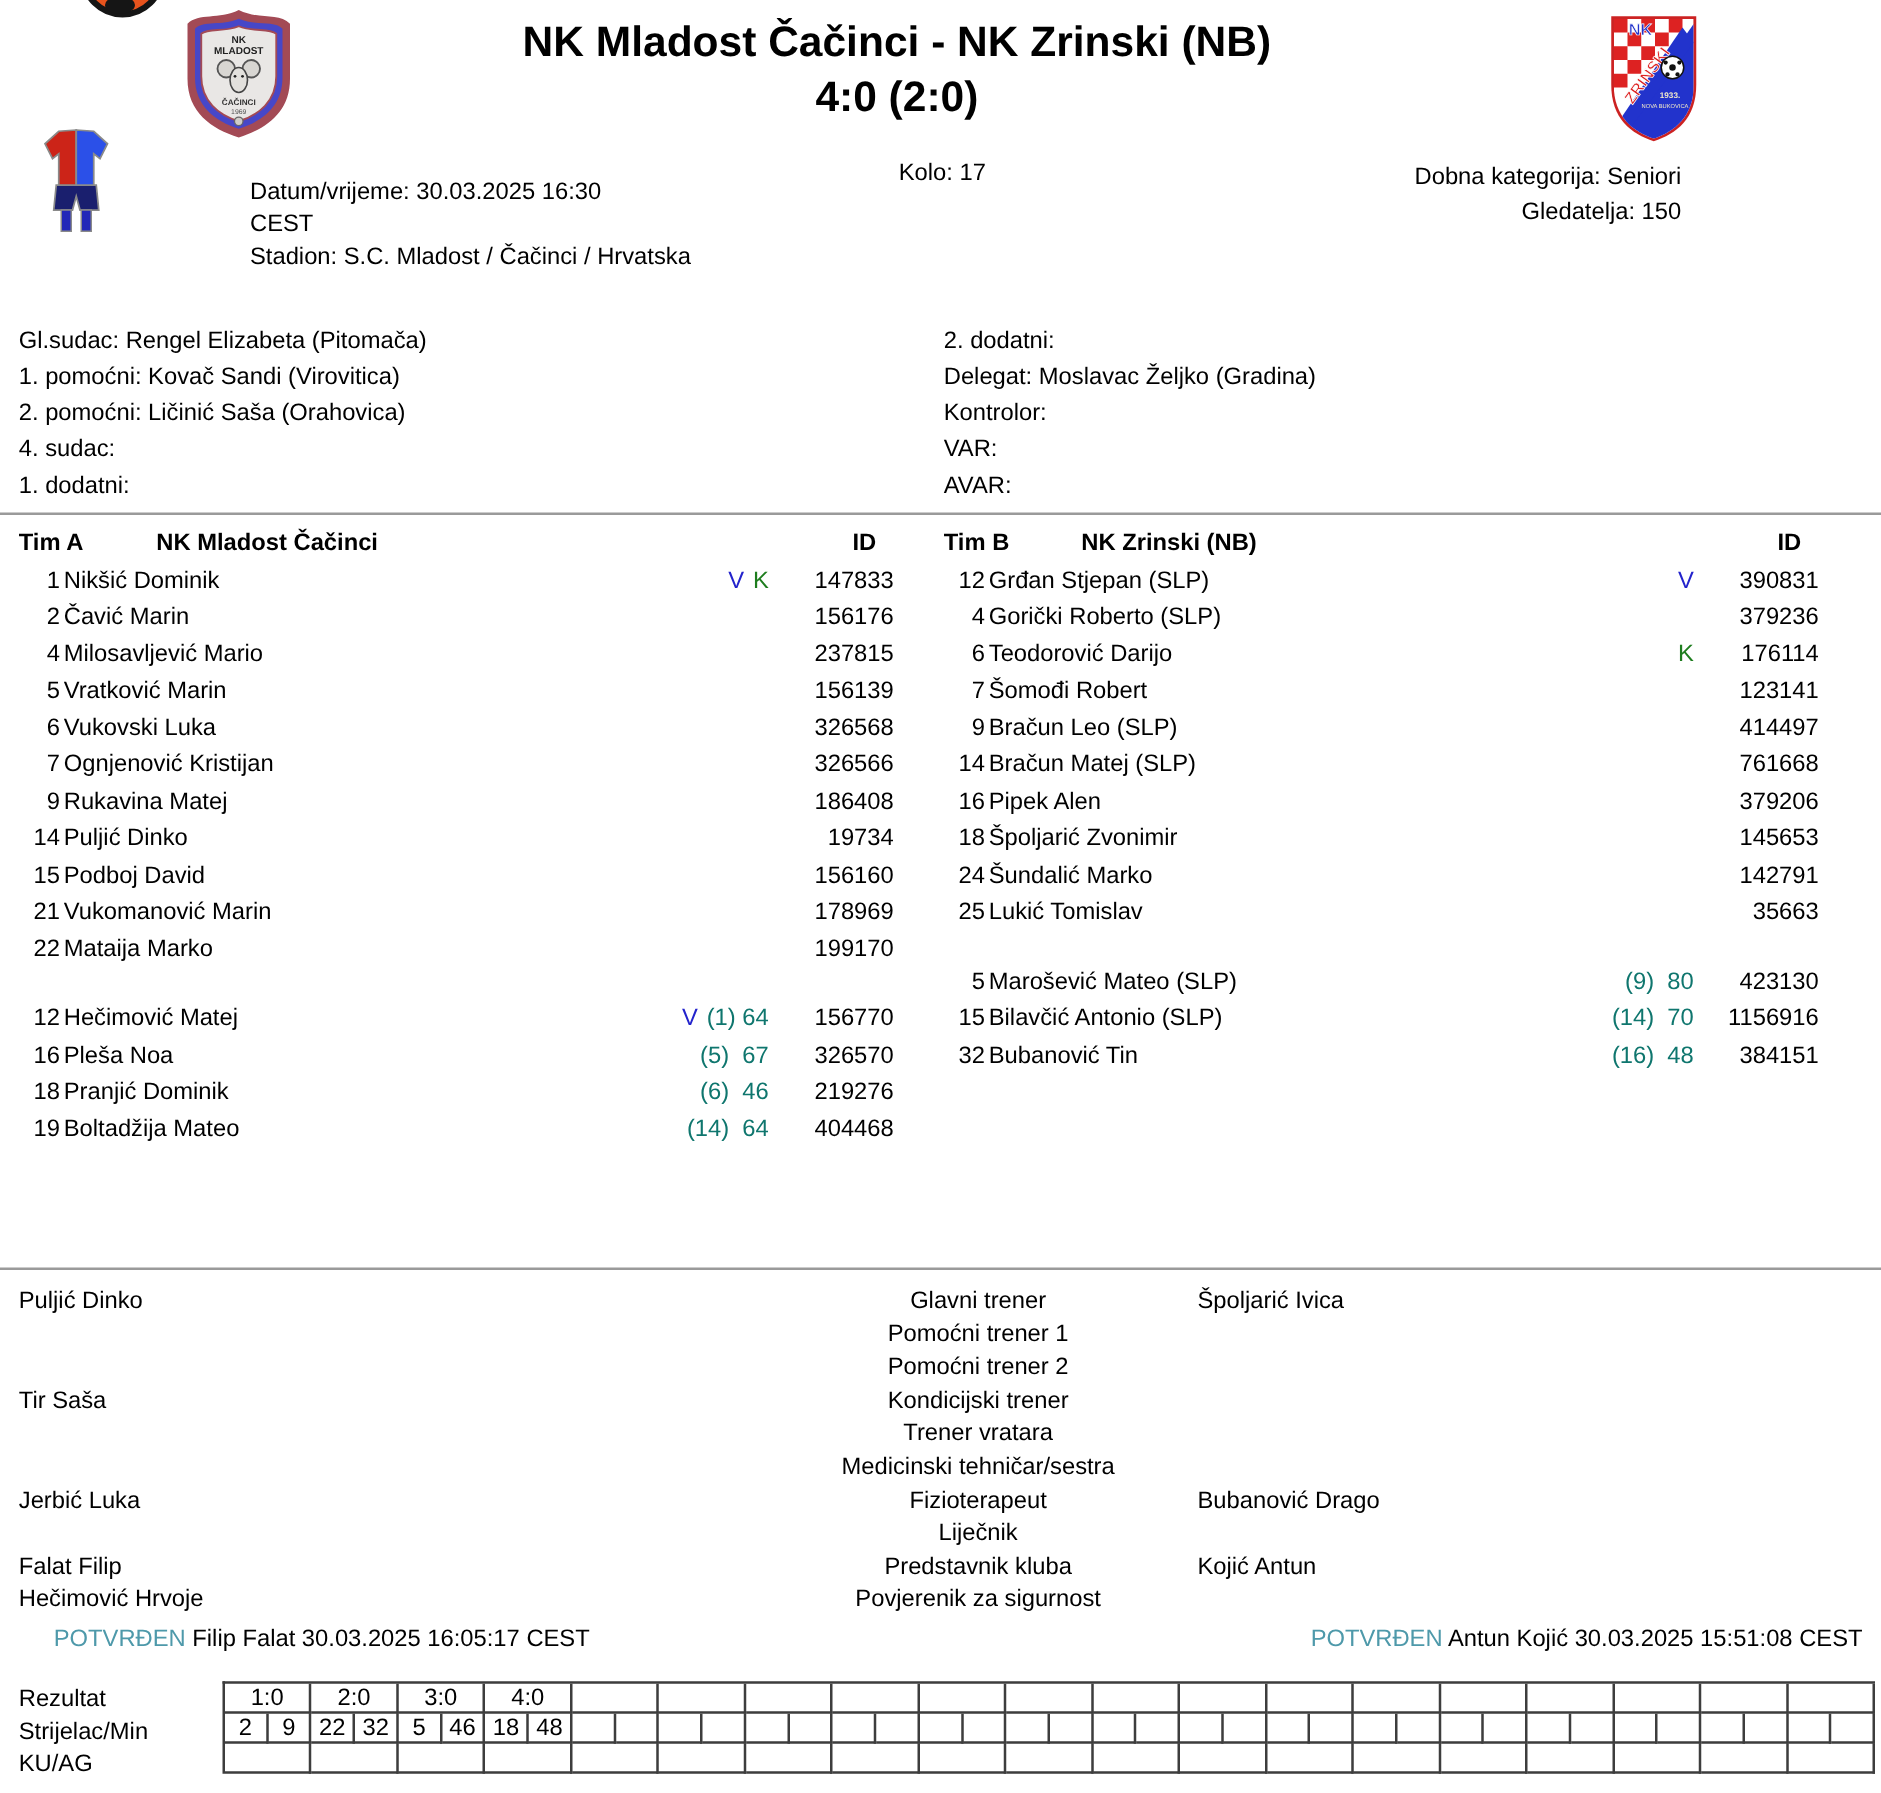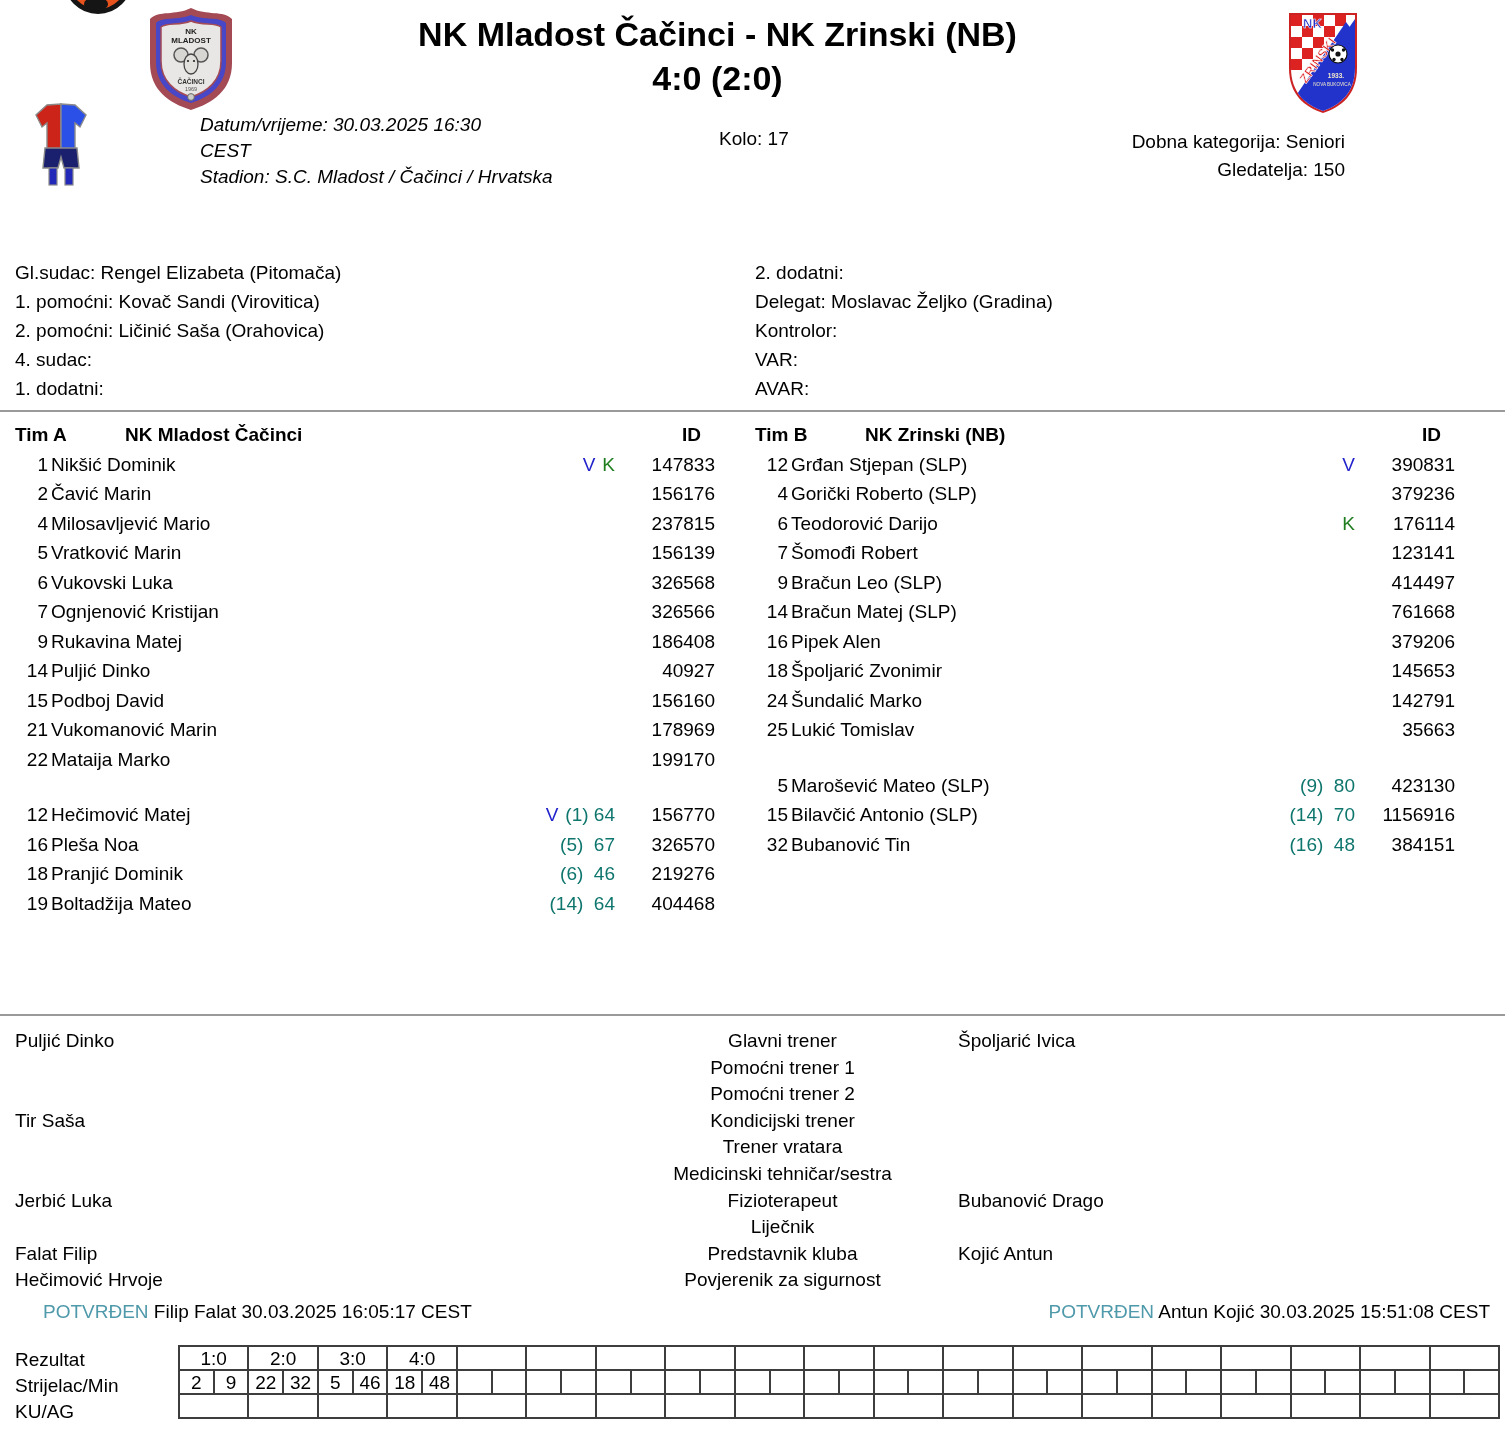--- a/index.html
+++ b/index.html
@@ -9,21 +9,21 @@
   
   #cutoff-logo{position:absolute;left:62px;top:0;width:70px;height:15px;overflow:hidden;}
   #cutoff-logo .ball{position:absolute;left:2px;top:-54px;width:58px;height:58px;border-radius:50%;
                      background:#e8531d;border:5px solid #151515;}
   #cutoff-logo .blob{position:absolute;left:22px;top:-3px;width:24px;height:14px;border-radius:50%;background:#151515;}
   .badge{position:absolute;}
   #title-wrap{position:absolute;left:0;top:12px;width:1435px;text-align:center;}
   #title-wrap .t1,#title-wrap .t2{font-size:34px;font-weight:bold;line-height:44px;}
 
   
-  #info-left{position:absolute;left:200px;top:112px;line-height:26px;font-style:italic;}
+  #info-left{position:absolute;left:200px;top:141px;line-height:26px;}
   #info-round{position:absolute;left:719px;top:128px;}
   #info-right{position:absolute;right:160px;top:128px;text-align:right;line-height:28px;}
 
   
   #officials{position:absolute;top:258px;left:0;width:1505px;}
   .off-col{position:absolute;top:0;line-height:29px;}
   #off-left{left:15px;} #off-right{left:755px;}
 
   .rule{position:absolute;left:0;width:1505px;height:2px;background:#9a9a9a;}
   #rule1{top:410px;} #rule2{top:1014px;}
@@ -217,21 +217,21 @@
         <div class="player-row">
           <span class="col-no">9</span>
           <span class="col-name">Rukavina Matej</span>
           <span class="col-marks"></span>
           <span class="col-id">186408</span>
         </div>
         <div class="player-row">
           <span class="col-no">14</span>
           <span class="col-name">Puljić Dinko</span>
           <span class="col-marks"></span>
-          <span class="col-id">40927</span>
+          <span class="col-id">19734</span>
         </div>
         <div class="player-row">
           <span class="col-no">15</span>
           <span class="col-name">Podboj David</span>
           <span class="col-marks"></span>
           <span class="col-id">156160</span>
         </div>
         <div class="player-row">
           <span class="col-no">21</span>
           <span class="col-name">Vukomanović Marin</span>

